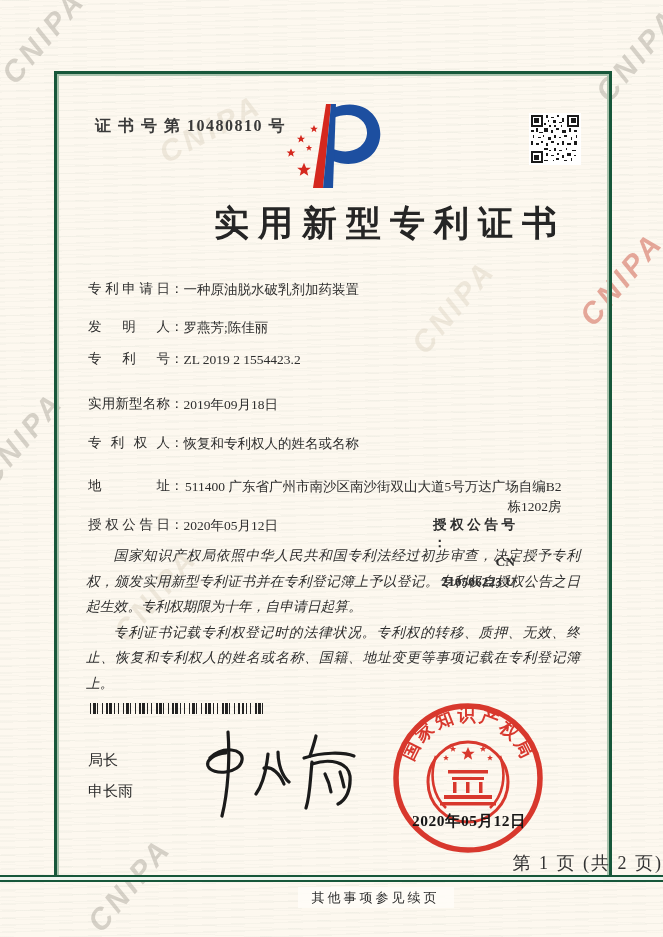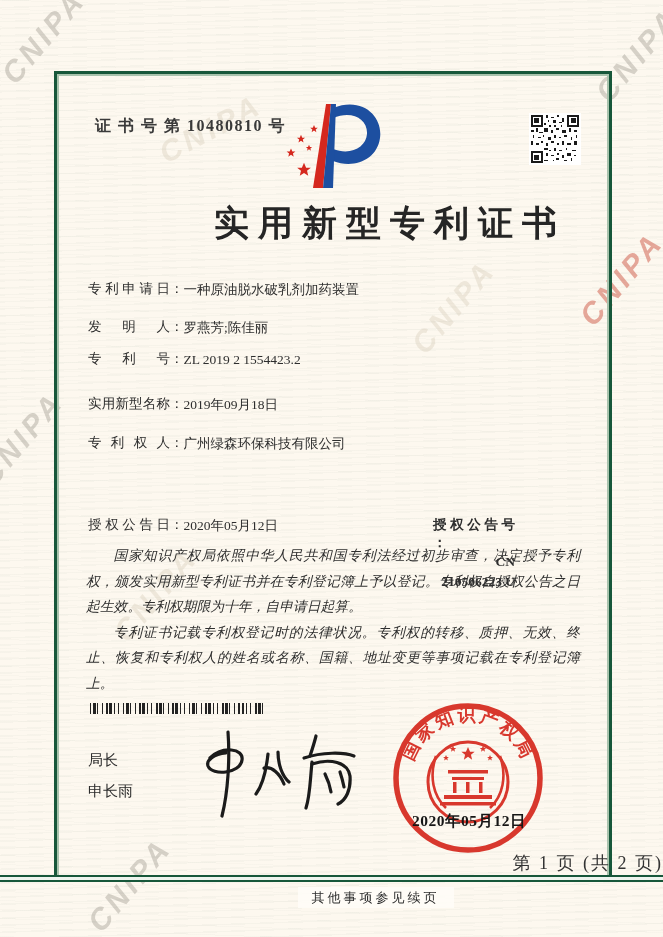--- a/index.html
+++ b/index.html
@@ -160,21 +160,24 @@
     <div class="row" style="top:318px">
       <span class="flabel">发明人</span><span class="colon">：</span><span class="fvalue">罗燕芳;陈佳丽</span>
     </div>
     <div class="row" style="top:350px">
       <span class="flabel">专利号</span><span class="colon">：</span><span class="fvalue">ZL 2019 2 1554423.2</span>
     </div>
     <div class="row" style="top:395px">
       <span class="flabel">实用新型名称</span><span class="colon">：</span><span class="fvalue">2019年09月18日</span>
     </div>
     <div class="row" style="top:434px">
-      <span class="flabel">专利权人</span><span class="colon">：</span><span class="fvalue">广州绿森环保科技有限公司</span>
+      <span class="flabel">专利权人</span><span class="colon">：</span><span class="fvalue">恢复和专利权人的姓名或名称</span>
+    </div>
+    <div class="row" style="top:477px">
+      <span class="flabel">地址</span><span class="colon">：</span><span class="fvalue">511400 广东省广州市南沙区南沙街双山大道5号万达广场自编B2栋1202房</span>
     </div>
     <div class="row" style="top:516px">
       <span class="flabel">授权公告日</span><span class="colon">：</span><span class="fvalue">2020年05月12日</span>
       <span class="row2">
         <span class="flabel">授权公告号</span><span class="colon">：</span><span class="fvalue">CN 210506223 U</span>
       </span>
     </div>
 
     <div class="paras">
       <p>国家知识产权局依照中华人民共和国专利法经过初步审查，决定授予专利权，颁发实用新型专利证书并在专利登记簿上予以登记。专利权自授权公告之日起生效。专利权期限为十年，自申请日起算。</p>

